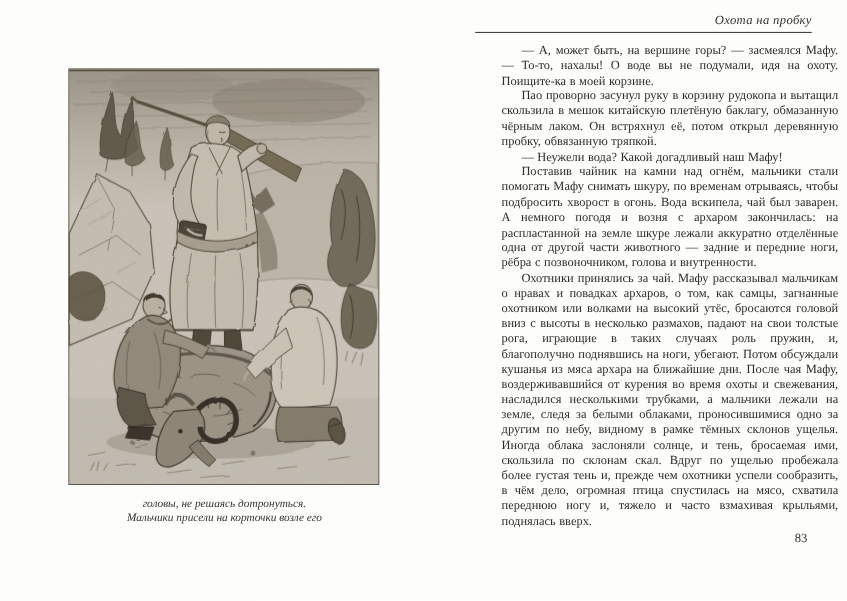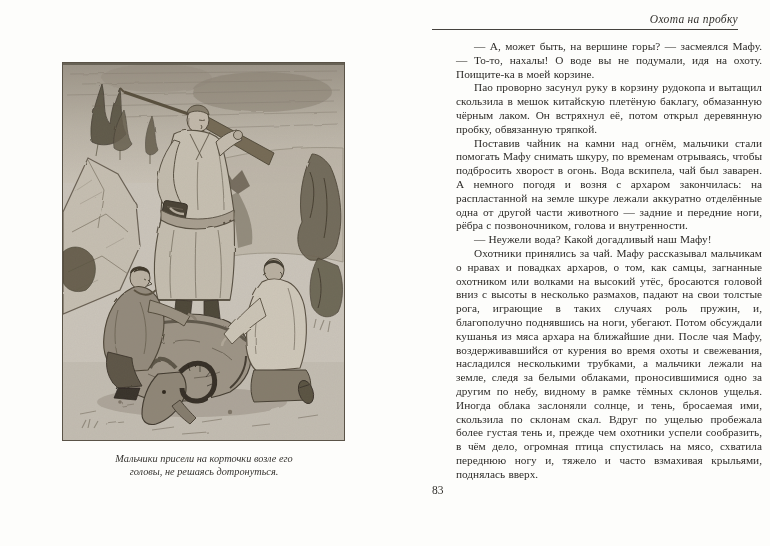--- a/index.html
+++ b/index.html
@@ -12,21 +12,21 @@
            font-style:italic;font-size:10.3px;line-height:12.6px;color:#35332f;}
   
   .running-head-wrap{position:absolute;left:432px;top:13px;width:306px;
                      border-bottom:1px solid #45423e;padding-bottom:4px;}
   .running-head{font-style:italic;font-size:11.5px;text-align:right;
                 letter-spacing:.3px;color:#33312d;}
   .body-text{position:absolute;left:456px;top:40px;width:306px;}
   .body-text p{margin:0;font-size:11.3px;line-height:13.8px;text-align:justify;
                text-indent:18px;hyphens:auto;-webkit-hyphens:auto;word-spacing:.4px;}
   .page-number{position:absolute;left:432px;top:484px;width:302px;
-               font-size:11.5px;color:#33312d;}
+               text-align:right;font-size:11.5px;color:#33312d;}
 </style>
 </head>
 <body>
 
 <div class="spread">
 
   <div>
     <div class="illustration-wrap">
       <svg viewBox="0 0 283 379" xmlns="http://www.w3.org/2000/svg">
         <defs>
@@ -191,34 +191,34 @@
           <circle cx="58" cy="340" r="1.8" fill="#7d7466"></circle>
         </g>
 
         <rect width="283" height="379" filter="url(#grain)" opacity="0.16"></rect>
         <rect x="0.5" y="0.5" width="282" height="378" fill="none" stroke="#5a5347" stroke-width="1"></rect>
         <line x1="1" y1="2" x2="282" y2="2" stroke="#454034" stroke-width="1.4" opacity="0.8"></line>
       </svg>
     </div>
 
     <div class="caption">
+      <div>головы, не решаясь дотронуться.</div>
       <div>Мальчики присели на корточки возле его</div>
-      <div>головы, не решаясь дотронуться.</div>
     </div>
   </div>
 
   <div>
     <div class="running-head-wrap">
       <div class="running-head">Охота на пробку</div>
     </div>
 
     <div class="body-text">
       <p>— А, может быть, на вершине горы? — засмеялся Мафу. — То-то, нахалы! О воде вы не подумали, идя на охоту. Поищите-ка в моей корзине.</p>
       <p>Пао проворно засунул руку в корзину рудокопа и вытащил скользила в мешок китайскую плетёную баклагу, обмазанную чёрным лаком. Он встряхнул её, потом открыл деревянную пробку, обвязанную тряпкой.</p>
+      <p>— Неужели вода? Какой догадливый наш Мафу!</p>
       <p>Поставив чайник на камни над огнём, мальчики стали помогать Мафу снимать шкуру, по временам отрываясь, чтобы подбросить хворост в огонь. Вода вскипела, чай был заварен. А немного погодя и возня с архаром закончилась: на распластанной на земле шкуре лежали аккуратно отделённые одна от другой части животного — задние и передние ноги, рёбра с позвоночником, голова и внутренности.</p>
-      <p>— Неужели вода? Какой догадливый наш Мафу!</p>
       <p>Охотники принялись за чай. Мафу рассказывал мальчикам о нравах и повадках архаров, о том, как самцы, загнанные охотником или волками на высокий утёс, бросаются головой вниз с высоты в несколько размахов, падают на свои толстые рога, играющие в таких случаях роль пружин, и, благополучно поднявшись на ноги, убегают. Потом обсуждали кушанья из мяса архара на ближайшие дни. После чая Мафу, воздерживавшийся от курения во время охоты и свежевания, насладился несколькими трубками, а мальчики лежали на земле, следя за белыми облаками, проносившимися одно за другим по небу, видному в рамке тёмных склонов ущелья. Иногда облака заслоняли солнце, и тень, бросаемая ими, скользила по склонам скал. Вдруг по ущелью пробежала более густая тень и, прежде чем охотники успели сообразить, в чём дело, огромная птица спустилась на мясо, схватила переднюю ногу и, тяжело и часто взмахивая крыльями, поднялась вверх.</p>
     </div>
 
     <div class="page-number">83</div>
   </div>
 
 </div>
 
 </body></html>

